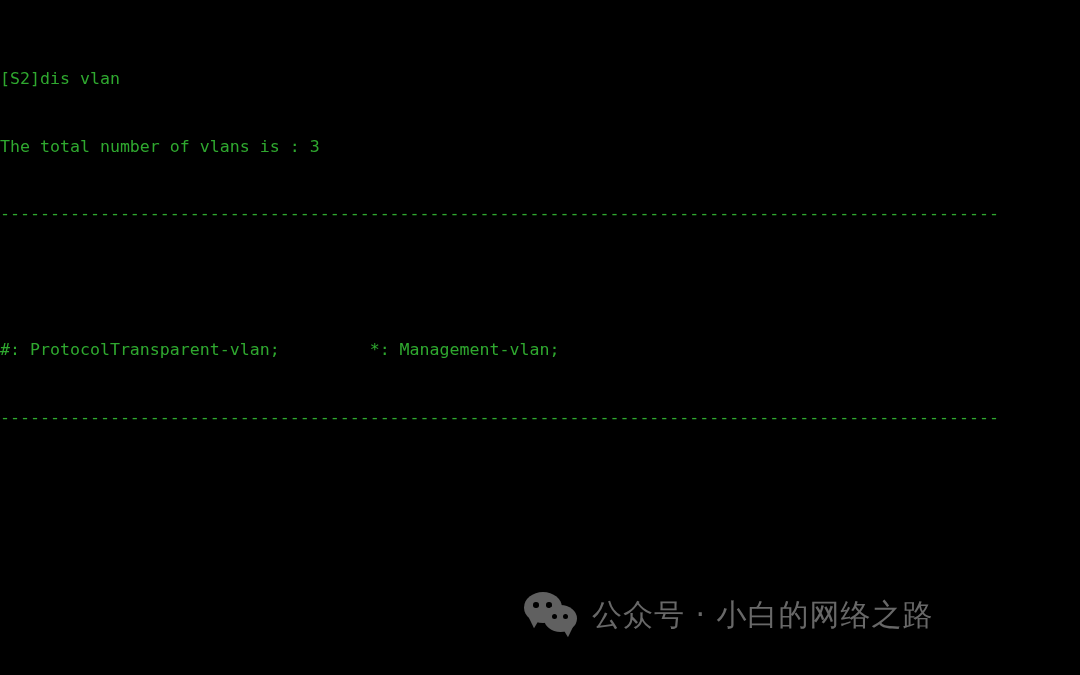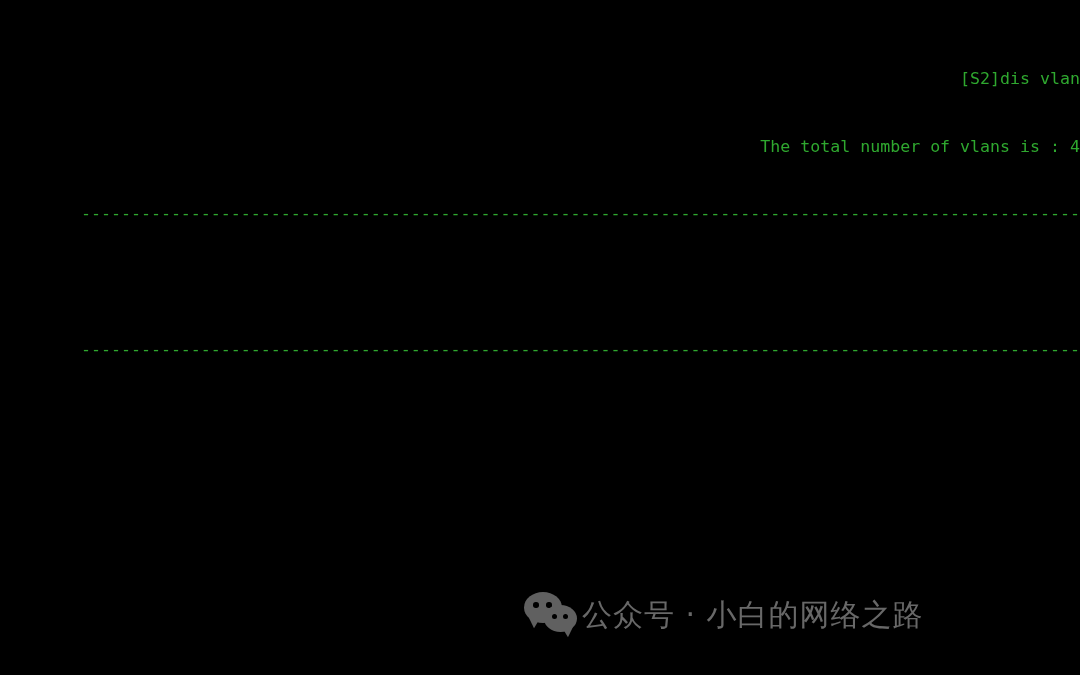--- a/index.html
+++ b/index.html
@@ -12,21 +12,20 @@
     position: relative;
     width: 1080px;
     height: 675px;
     background: #000000;
     overflow: hidden;
     font-family: "DejaVu Sans Mono", "Liberation Mono", monospace;
     font-size: 16.6px;
     line-height: 22.6px;
     letter-spacing: 0px;
     color: #2fa82f;
-    text-align: right;
     -webkit-font-smoothing: none;
   }
   .screen {
     position: absolute;
     left: 0px;
     top: 0px;
     width: 1080px;
     white-space: pre;
   }
   .line {
@@ -37,20 +36,21 @@
   }
   .line.blank { color: transparent; }
 
   
   #watermark {
     position: absolute;
     left: 524px;
     top: 592px;
     display: flex;
     align-items: center;
+    gap: 10px;
     opacity: 0.62;
     pointer-events: none;
   }
   #wechat-logo {
     position: relative;
     width: 58px;
     height: 46px;
     flex: 0 0 auto;
   }
   .bubble {
@@ -105,23 +105,24 @@
   }
 </style>
 </head>
 <body>
 
 <div id="terminal">
 
   <div class="screen">
 
     <span class="line">[S2]dis vlan</span>
-    <span class="line">The total number of vlans is : 4</span>
+    <span class="line">The total number of vlans is : 3</span>
     <span class="line">----------------------------------------------------------------------------------------------------</span>
     <span class="line blank"> </span>
+    <span class="line">#: ProtocolTransparent-vlan;         *: Management-vlan;</span>
     <span class="line">----------------------------------------------------------------------------------------------------</span>
     <span class="line blank"> </span>
     
     
     
     
     
     
     
     

